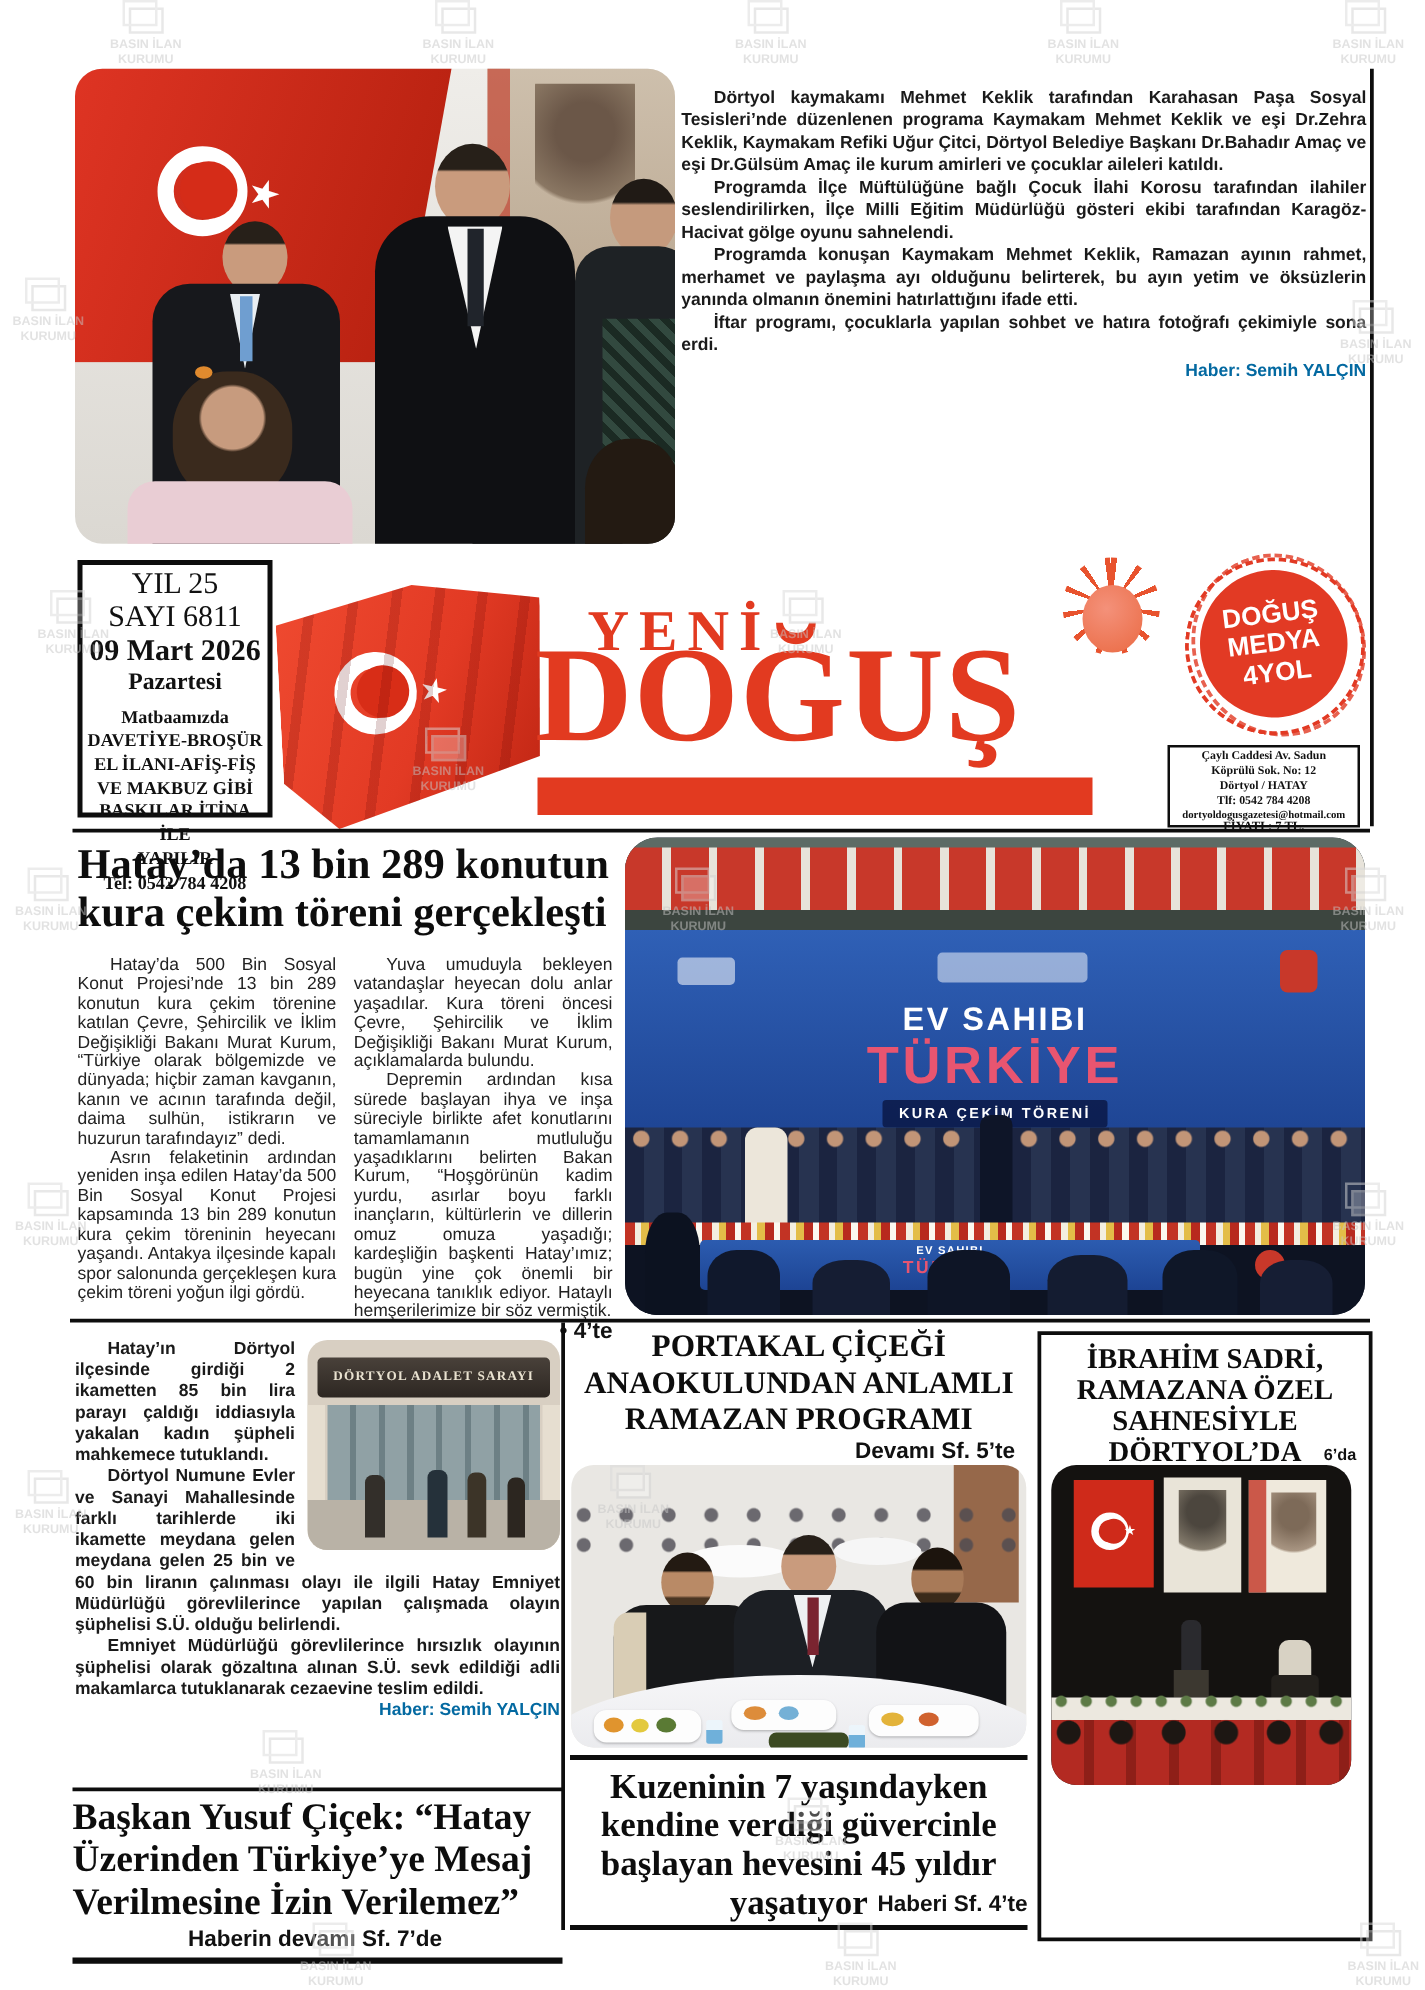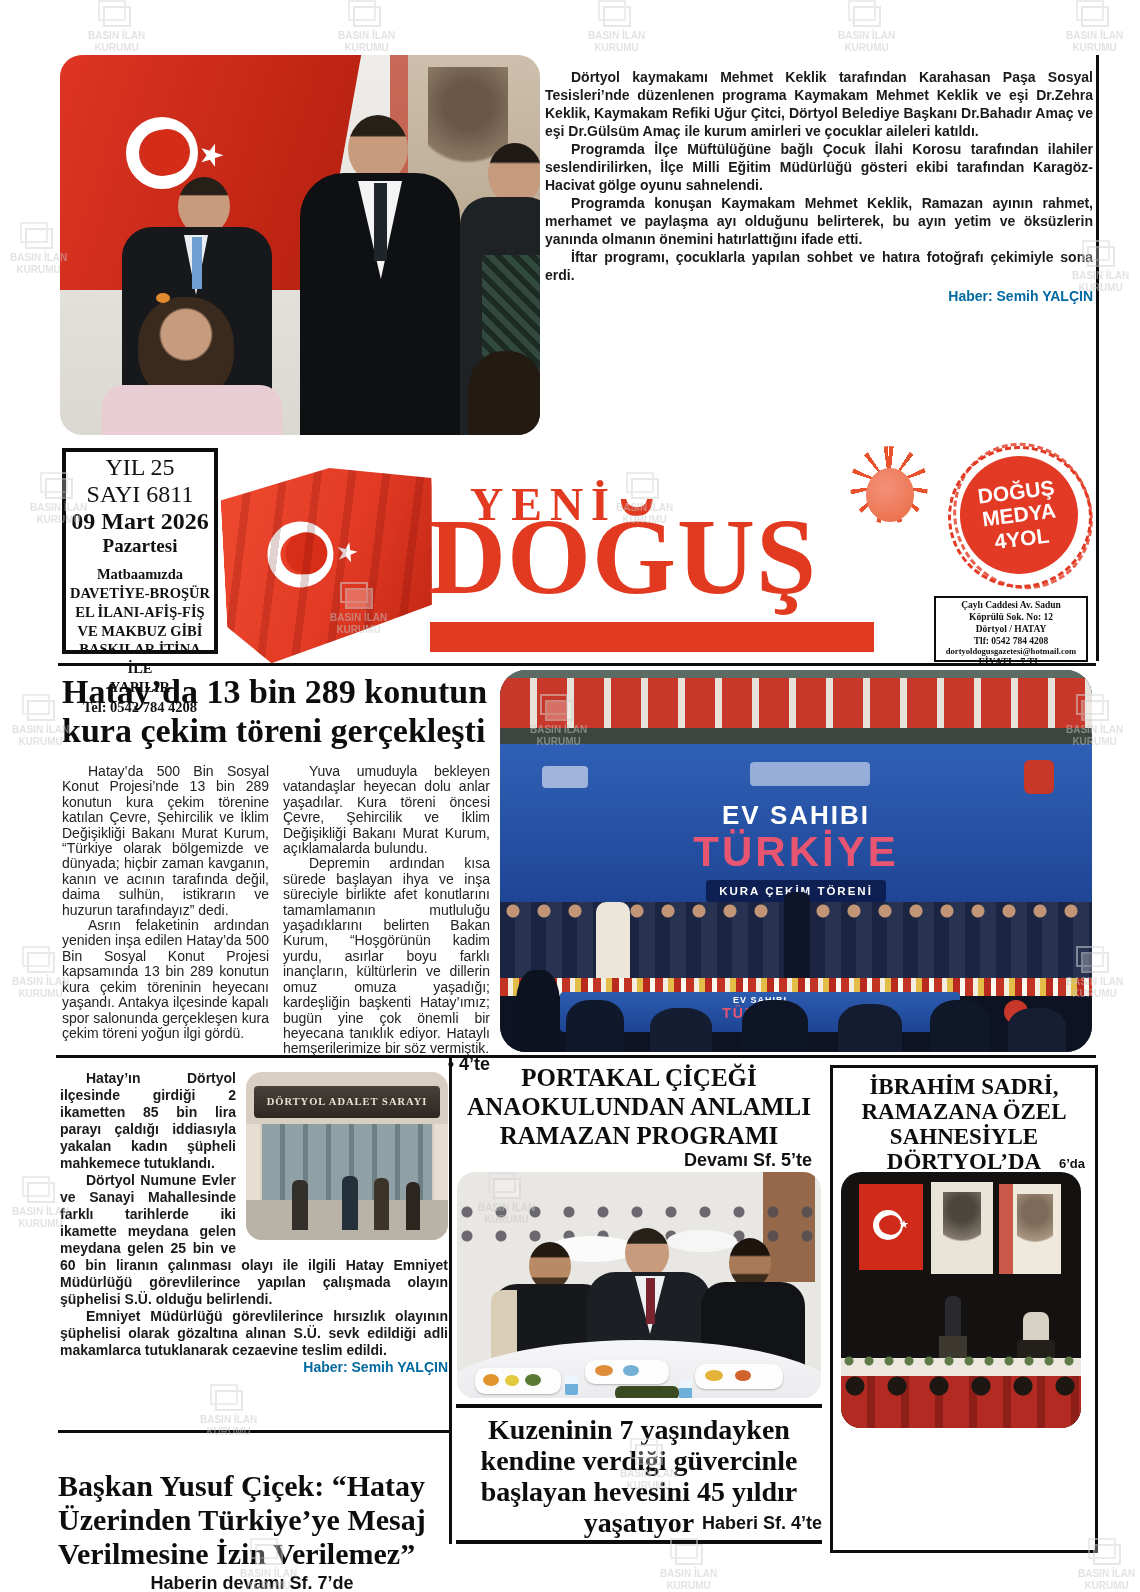--- a/index.html
+++ b/index.html
@@ -318,21 +318,21 @@
         <div class="abs" style="left:160px;top:110px;width:14px;height:48px;background:#2c2620;border-radius:6px 6px 0 0;"></div>
       </div>
       <p>Hatay’ın Dörtyol ilçesinde girdiği 2 ikametten 85 bin lira parayı çaldığı iddiasıyla yakalan kadın şüpheli mahkemece tutuklandı.</p>
       <p>Dörtyol Numune Evler ve Sanayi Mahallesinde farklı tarihlerde iki ikamette meydana gelen meydana gelen 25 bin ve 60 bin liranın çalınması olayı ile ilgili Hatay Emniyet Müdürlüğü görevlilerince yapılan çalışmada olayın şüphelisi S.Ü. olduğu belirlendi.</p>
       <p>Emniyet Müdürlüğü görevlilerince hırsızlık olayının şüphelisi olarak gözaltına alınan S.Ü. sevk edildiği adli makamlarca tutuklanarak cezaevine teslim edildi.</p>
     </div>
     <div class="byline">Haber: Semih YALÇIN</div>
   </div>
 
   <div class="abs" style="left:58px;top:1430px;width:392px;border-top:3px solid #0d0d0d;border-bottom:5px solid #0d0d0d;padding:4px 0 2px;">
-    <div class="serifhead pre" style="font-size:30px;line-height:34px;font-weight:800;margin-top:32px;">Başkan Yusuf Çiçek: “Hatay
+    <div class="serifhead pre" style="font-size:30px;line-height:34px;font-weight:800;">Başkan Yusuf Çiçek: “Hatay
 Üzerinden Türkiye’ye Mesaj
 Verilmesine İzin Verilemez”</div>
     <div class="cont" style="text-align:center;margin:2px 4px 2px 0;">Haberin devamı Sf. 7’de</div>
   </div>
 
   <div class="abs" style="left:456px;top:1063px;width:366px;">
     <div class="serifhead pre" style="font-size:25px;line-height:29px;text-align:center;font-weight:800;">PORTAKAL ÇİÇEĞİ
 ANAOKULUNDAN ANLAMLI
 RAMAZAN PROGRAMI</div>
     <div class="cont" style="text-align:right;margin-right:10px;">Devamı Sf. 5’te</div>

